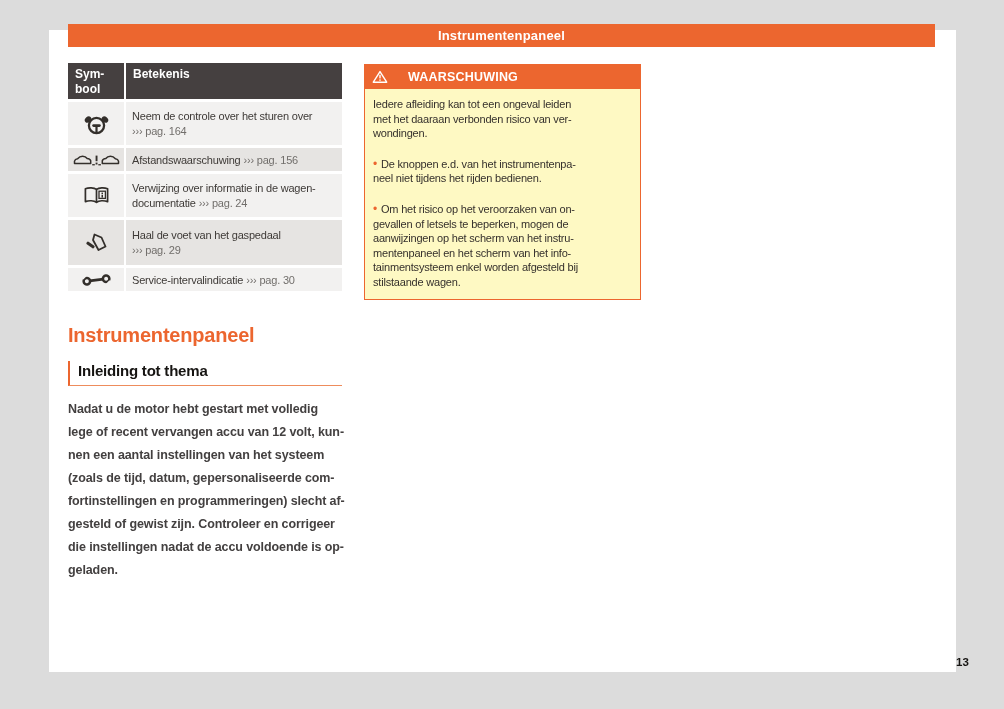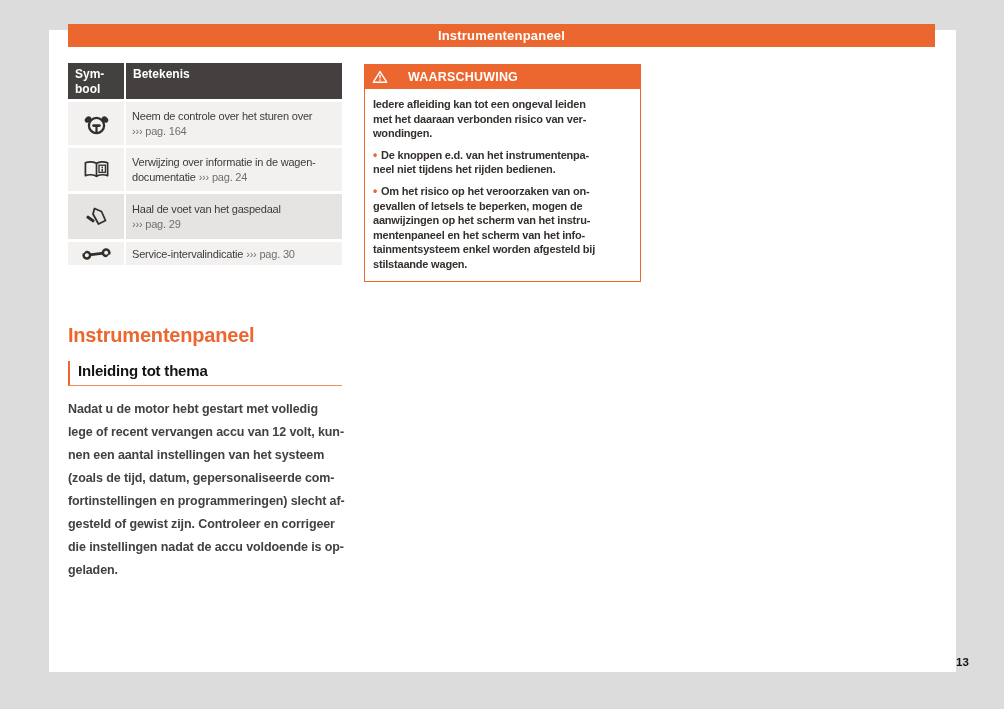--- a/index.html
+++ b/index.html
@@ -48,26 +48,26 @@
   .ref-inline { margin-left:3px; }
 
   
   .warnbox { position:absolute; left:364px; top:64px; width:277px; }
   .warnhead {
     background:#ec662f; color:#ffffff; height:25px;
     display:flex; align-items:center; gap:20px; padding-left:8px;
     font-size:12.5px; font-weight:bold; letter-spacing:0.2px;
   }
   .warnbody {
-    background:#ffffff; border:1.5px solid #ec662f; border-top:none;
+    background:#fef9c3; border:1.5px solid #ec662f; border-top:none;
     padding:8px 0 9px 8px;
-    font-size:11px; font-weight:bold; letter-spacing:-0.2px;
+    font-size:11px; font-weight:normal; letter-spacing:-0.2px;
     color:#35302c; line-height:14.6px;
   }
-  .wpara { margin-top:7px; }
+  .wpara { margin-top:16px; }
   .wpara:first-child { margin-top:0; }
   .wtext { white-space:pre-line; }
   .bullet { color:#ec662f; margin-right:4px; font-size:12px; }
 
   
   .section-title {
     position:absolute; left:68px; top:324px;
     color:#ec662f; font-size:20px; font-weight:bold; letter-spacing:-0.2px;
   }
   .section-sub {
@@ -116,20 +116,39 @@
           <ellipse cx="6" cy="7.5" rx="3.6" ry="2.7" transform="rotate(-44 6 7.5)" fill="#332f2b"></ellipse>
           <ellipse cx="23" cy="7.5" rx="3.6" ry="2.7" transform="rotate(44 23 7.5)" fill="#332f2b"></ellipse>
         </svg>
       </div>
       <div class="c-text bg-a r1">
         <span class="mainline">Neem de controle over het sturen over</span>
         <span class="ref">››› pag. 164</span>
       </div>
     </div>
 
+    <div class="trow">
+      <div class="c-icon bg-b r2">
+        <svg width="47" height="15" viewBox="0 0 47 15">
+          <g fill="none" stroke="#332f2b" stroke-width="1.5" stroke-linejoin="round">
+            <path d="M1.5,11.5 L1.5,9.2 Q2,7 4.6,6.7 Q6.6,4.2 9.6,4.2 Q12.6,4.2 14.2,6.5 Q17.2,6.8 17.7,8.8 L17.7,11.5 Z"></path>
+            <path d="M45.5,11.5 L45.5,9.2 Q45,7 42.4,6.7 Q40.4,4.2 37.4,4.2 Q34.4,4.2 32.8,6.5 Q29.8,6.8 29.3,8.8 L29.3,11.5 Z"></path>
+          </g>
+          <rect x="22.6" y="3.6" width="1.9" height="5.6" fill="#332f2b"></rect>
+          <rect x="22.6" y="10.6" width="1.9" height="1.9" fill="#332f2b"></rect>
+          <rect x="19.2" y="12.1" width="2.6" height="1.3" fill="#332f2b"></rect>
+          <rect x="25.3" y="12.1" width="2.6" height="1.3" fill="#332f2b"></rect>
+        </svg>
+      </div>
+      <div class="c-text bg-b r2">
+        <span>
+          <span class="mainline">Afstandswaarschuwing</span><span class="ref ref-inline">››› pag. 156</span>
+        </span>
+      </div>
+    </div>
 
     <div class="trow">
       <div class="c-icon bg-a r3">
         <svg width="27" height="20" viewBox="0 0 27 20">
           <path d="M13.5,3.4 C11,1.5 5.8,1.3 2.4,2.7 L2.4,15.6 C5.8,14.3 11,14.4 13.5,16.3 C16,14.4 21.2,14.3 24.6,15.6 L24.6,2.7 C21.2,1.3 16,1.5 13.5,3.4 Z" fill="none" stroke="#332f2b" stroke-width="1.7" stroke-linejoin="round"></path>
           <line x1="13.5" y1="3.4" x2="13.5" y2="16.3" stroke="#332f2b" stroke-width="1.7"></line>
           <rect x="16" y="5.2" width="6.4" height="7.2" fill="none" stroke="#332f2b" stroke-width="1.3"></rect>
           <rect x="18.5" y="6.6" width="1.5" height="1.5" fill="#332f2b"></rect>
           <rect x="18.5" y="8.8" width="1.5" height="2.8" fill="#332f2b"></rect>
         </svg>

